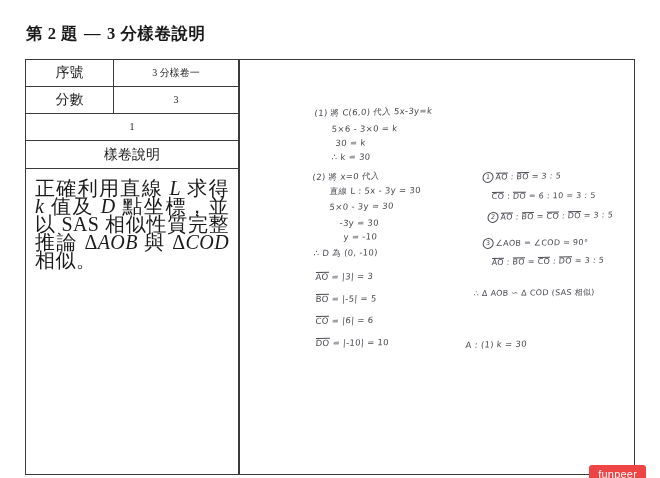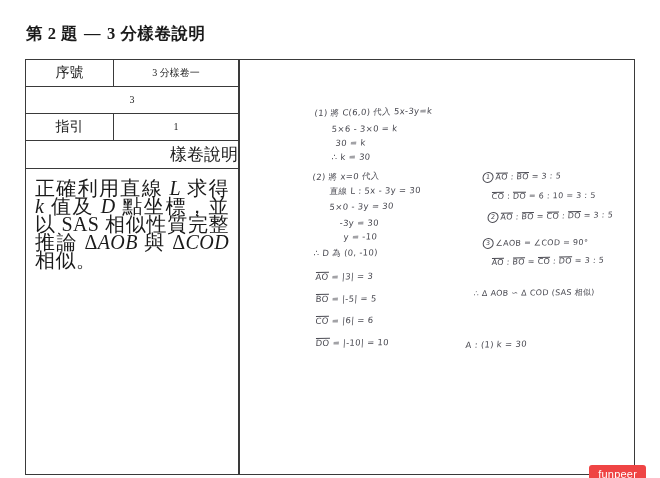--- a/index.html
+++ b/index.html
@@ -80,22 +80,22 @@
   }
   .tbl-row .cell-value {
     flex: 1;
     text-align: center;
     font-size: 10px;
     line-height: 26px;
   }
   .tbl-head {
     height: 27px;
     border-bottom: 1.5px solid #3a3a3a;
-    text-align: right;
-    font-size: 17px;
+    text-align: center;
+    font-size: 14px;
     line-height: 27px;
   }
   .explain {
     padding: 10px 9px 0 9px;
     font-size: 20px;
     line-height: 18px;
     letter-spacing: 0.4px;
     text-align: justify;
   }
   .explain i {
@@ -167,24 +167,24 @@
 
   <div class="frame">
     <div class="frame-split"></div>
 
     <div class="tbl">
       <div class="tbl-row">
         <div class="cell-label">序號</div>
         <div class="cell-value">3 分樣卷一</div>
       </div>
       <div class="tbl-row">
+        <div class="cell-label">分數</div>
         <div class="cell-value">3</div>
       </div>
       <div class="tbl-row">
-        <div class="cell-label">指引</div>
         <div class="cell-value">1</div>
       </div>
       <div class="tbl-head">樣卷說明</div>
       <div class="explain"><span>正確利用直線 </span><i>L</i><span> 求得 </span><i>k</i><span> 值及 </span><i>D</i><span> 點坐標，並以 SAS 相似性質完整推論 Δ</span><i>AOB</i><span> 與 Δ</span><i>COD</i><span> 相似。</span></div>
     </div>
 
     <div class="hand">
         <div class="hw sk" style="left: 75px; top: 48px; font-size: 8.5px;">(1) 將 C(6,0) 代入 5x-3y=k</div>
         <div class="hw sk2" style="left: 92px; top: 64px; font-size: 8.5px;">5×6 - 3×0 = k</div>
         <div class="hw sk" style="left: 96px; top: 78px; font-size: 8.5px;">30 = k</div>

